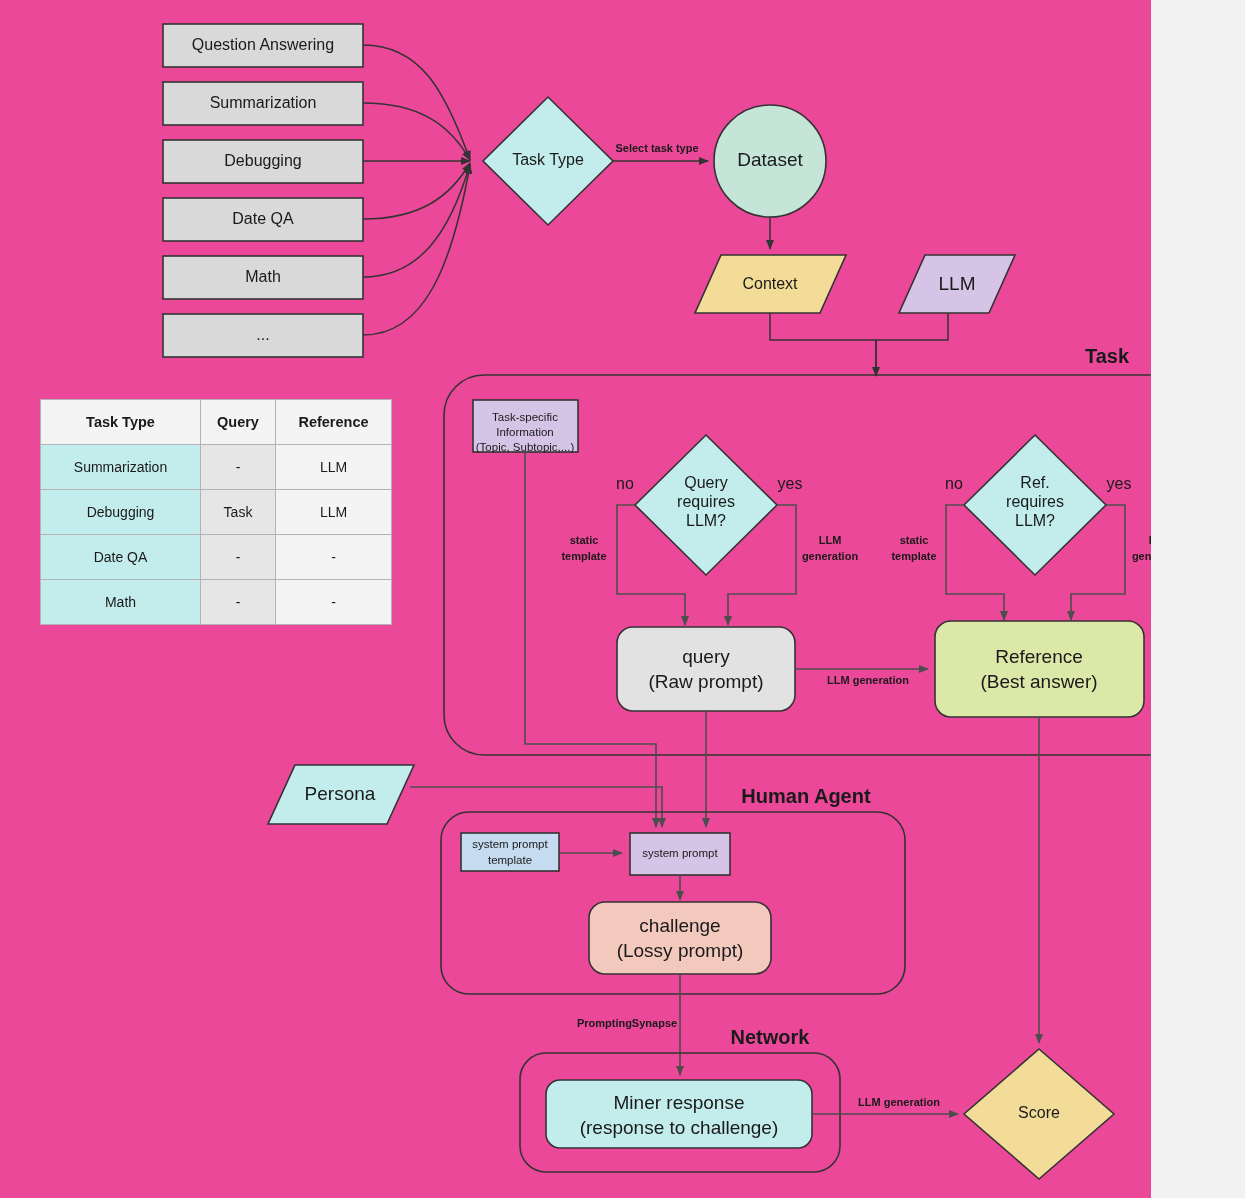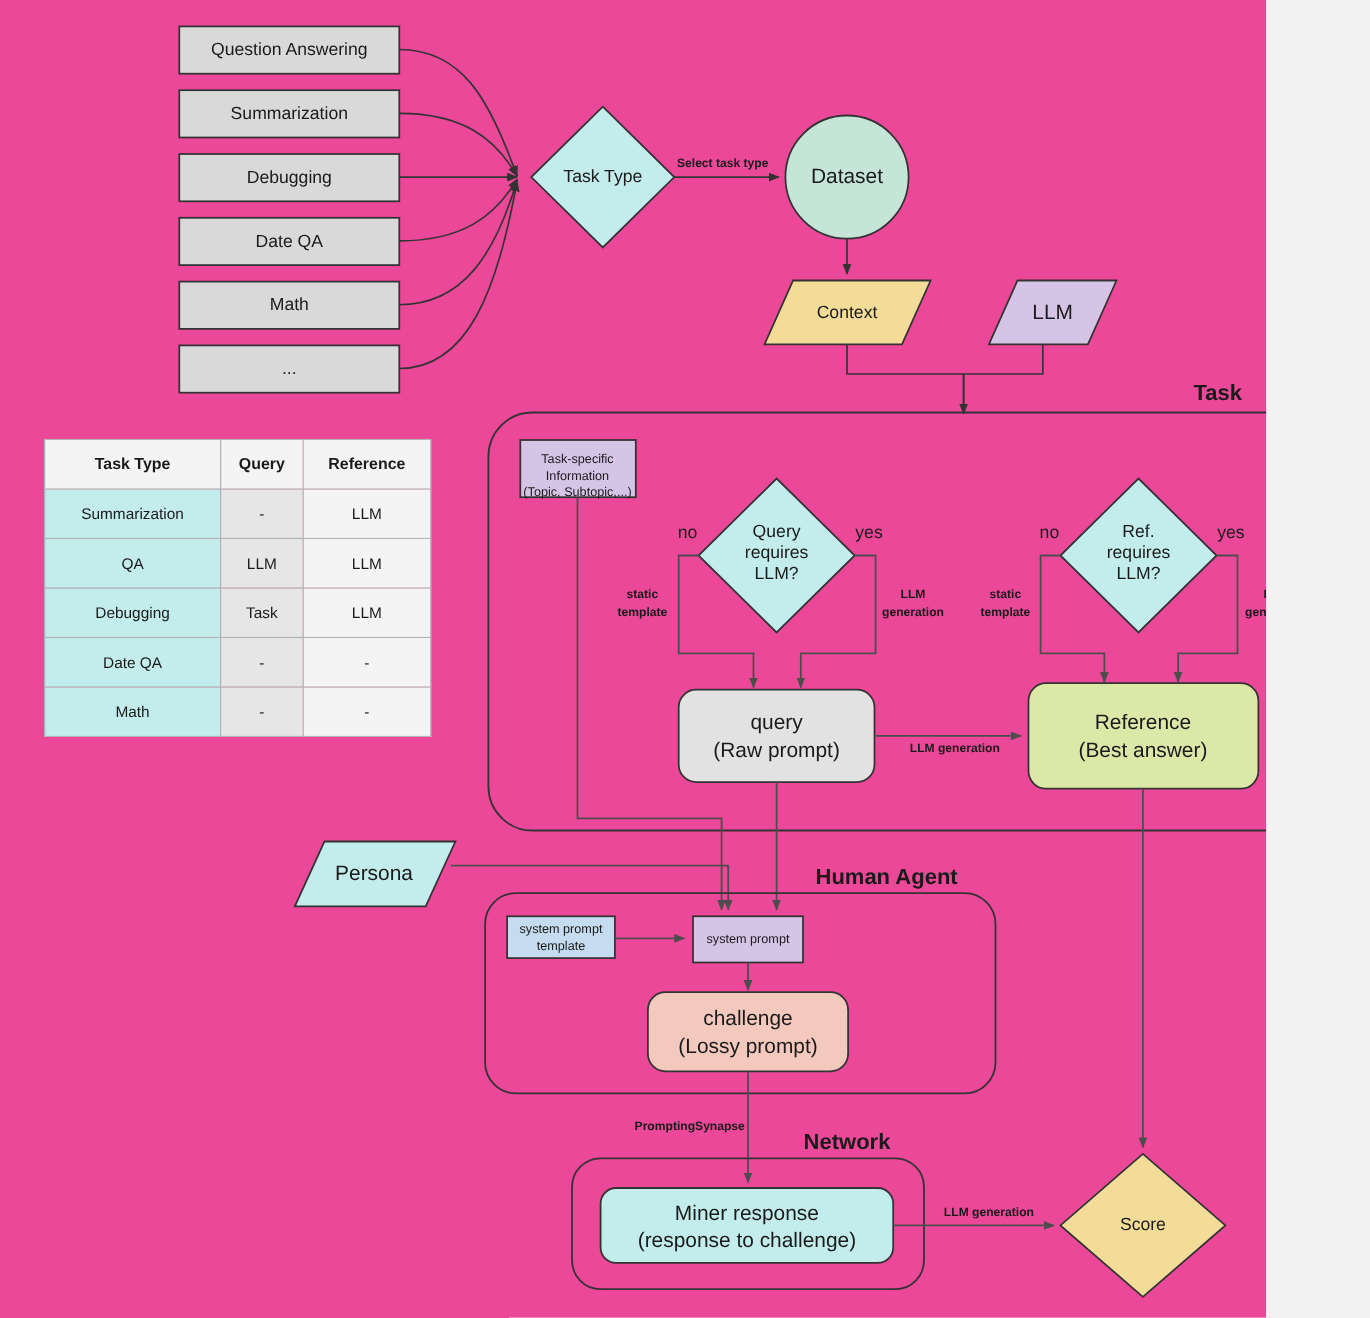--- a/index.html
+++ b/index.html
@@ -195,25 +195,20 @@
       <th>Reference</th>
     </tr>
   </thead>
   <tbody>
     <tr>
       <td class="c0">Summarization</td>
       <td class="c1">-</td>
       <td class="c2">LLM</td>
     </tr>
     <tr>
-      <td class="c0">QA</td>
-      <td class="c1">LLM</td>
-      <td class="c2">LLM</td>
-    </tr>
-    <tr>
       <td class="c0">Debugging</td>
       <td class="c1">Task</td>
       <td class="c2">LLM</td>
     </tr>
     <tr>
       <td class="c0">Date QA</td>
       <td class="c1">-</td>
       <td class="c2">-</td>
     </tr>
     <tr>

